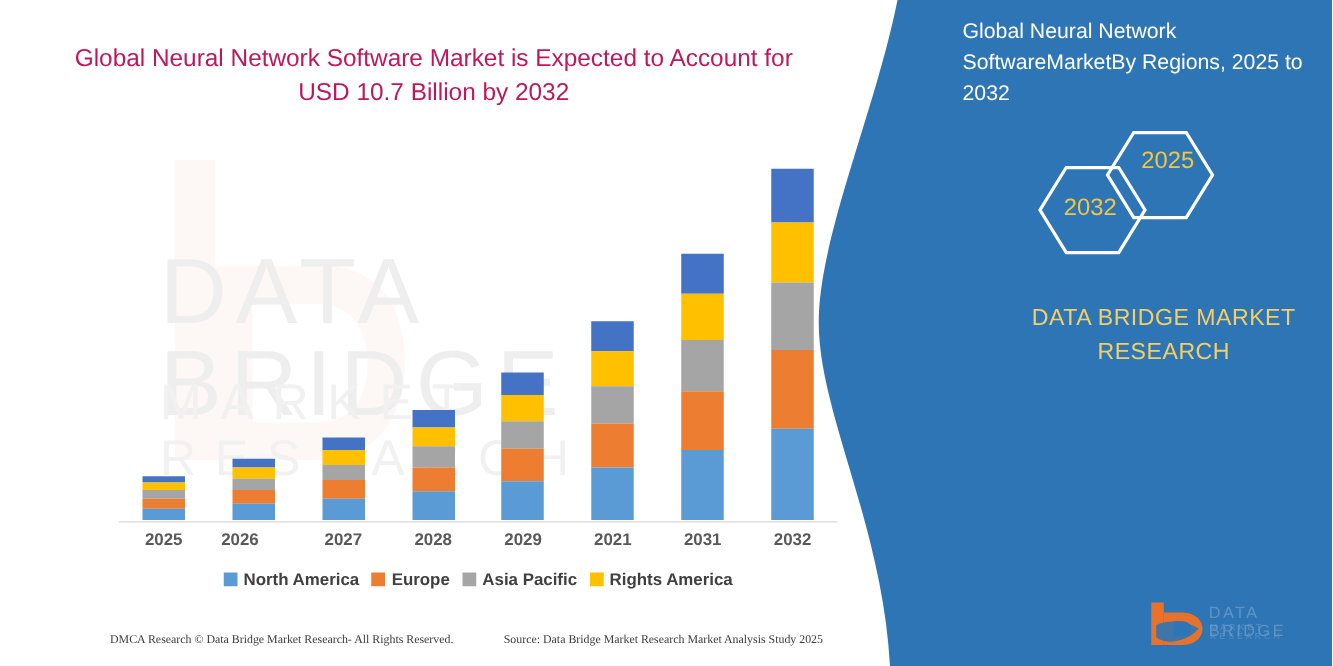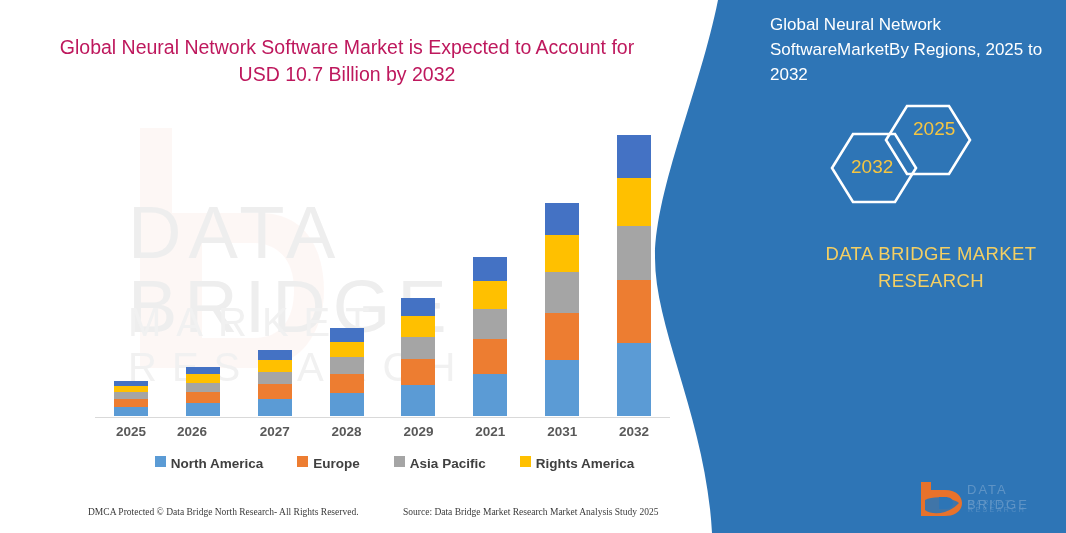--- a/index.html
+++ b/index.html
@@ -36,21 +36,21 @@
   .bar-group{position:absolute;bottom:1px;width:34px;}
   .seg{width:100%;display:block;}
 
   #xlabels{position:absolute;left:95px;top:424px;width:575px;height:20px;}
   .xlab{position:absolute;width:60px;text-align:center;
         font-size:13.5px;font-weight:bold;color:#595959;}
 
   
   #legend{position:absolute;left:95px;top:456px;width:575px;
           display:flex;justify-content:center;align-items:center;gap:10px;}
-  .leg-item{display:flex;gap:5px;margin-left:24px;}
+  .leg-item{display:flex;align-items:center;gap:5px;}
   .leg-sw{width:11px;height:11px;display:block;}
   .leg-lb{font-size:13.5px;font-weight:bold;color:#404040;white-space:nowrap;}
 
   
   .foot{position:absolute;top:507px;font-family:"Liberation Serif", serif;
         font-size:9.5px;color:#3a3a3a;white-space:nowrap;}
   #foot-left{left:88px;}
   #foot-right{left:403px;}
 
   
@@ -175,21 +175,21 @@
       <div class="leg-item">
         <span class="leg-sw" style="background: rgb(165, 165, 165);"></span>
         <span class="leg-lb">Asia Pacific</span>
       </div>
       <div class="leg-item">
         <span class="leg-sw" style="background: rgb(255, 192, 0);"></span>
         <span class="leg-lb">Rights America</span>
       </div>
     </div>
 
-  <div class="foot" id="foot-left">DMCA Protected © Data Bridge North Research- All Rights Reserved.</div>
+  <div class="foot" id="foot-left">DMCA Research © Data Bridge Market Research- All Rights Reserved.</div>
   <div class="foot" id="foot-right">Source: Data Bridge Market Research Market Analysis Study 2025</div>
 
   <div id="panel-title">Global Neural Network SoftwareMarketBy Regions, 2025 to 2032</div>
 
   <div id="hexwrap">
     <svg viewBox="0 0 180 115" width="180" height="115">
       <polygon points="92,10 134,10 155,44 134,78 92,78 71,44" fill="none" stroke="#ffffff" stroke-width="2.6"></polygon>
       <polygon points="38,38 80,38 101,72 80,106 38,106 17,72" fill="none" stroke="#ffffff" stroke-width="2.6"></polygon>
     </svg>
     <div class="hex-label" id="hex-2032-label">2032</div>

